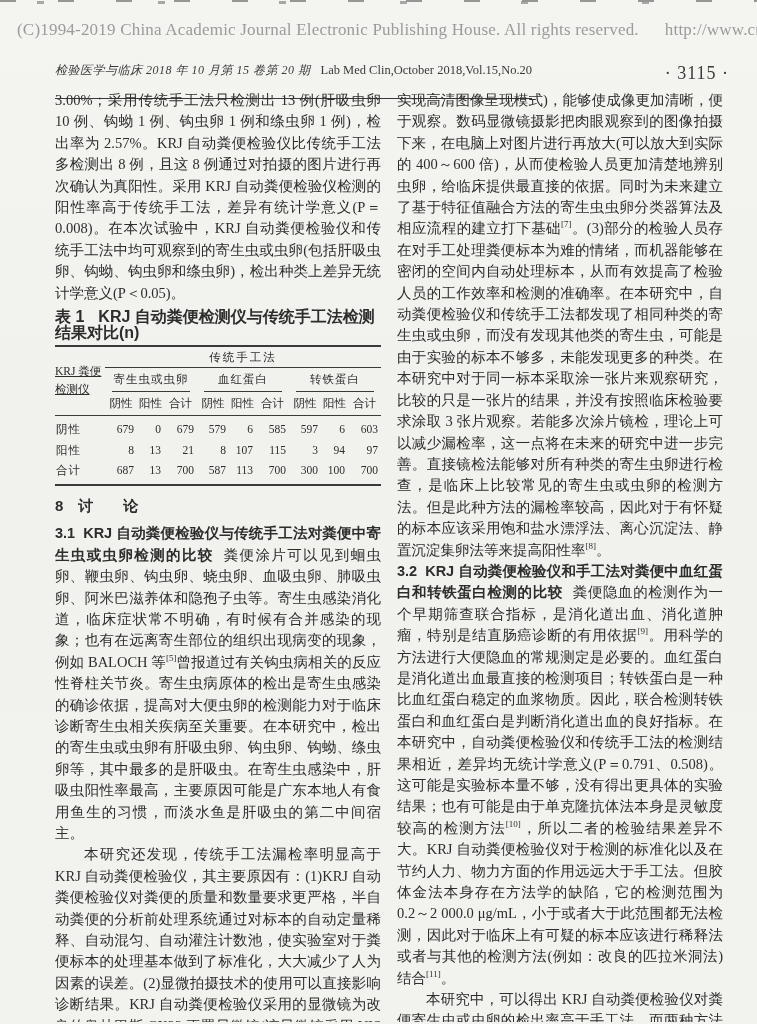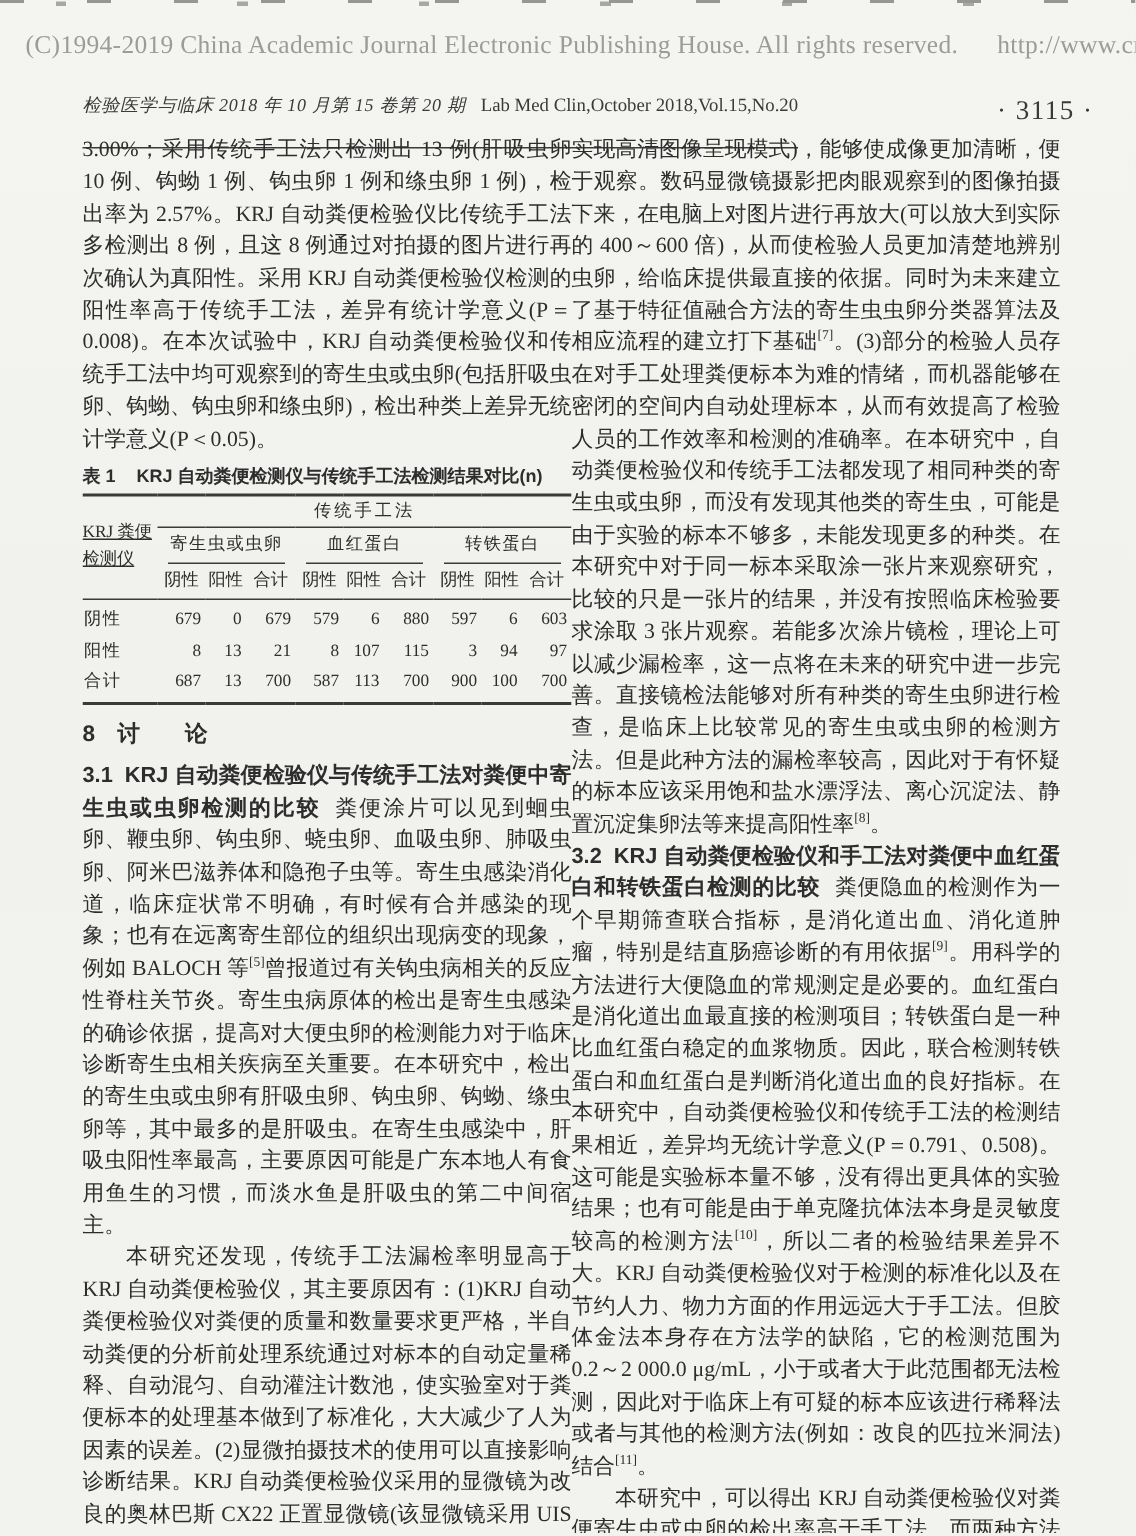--- a/index.html
+++ b/index.html
@@ -23,30 +23,30 @@
     letter-spacing:.2px;white-space:nowrap;
   }
   .copyright .url{margin-left:26px;}
   .page-head{position:absolute;top:62px;left:55px;width:674px;font-size:12px;color:#3a3a3a;}
   .head-left{display:inline-block;border-bottom:1.4px solid #3a3a3a;padding-bottom:19px;}
   .jcn{font-style:italic;letter-spacing:.5px;}
   .jen{margin-left:10px;font-size:12.5px;}
   .head-page{position:absolute;right:0;top:1px;font-size:18px;letter-spacing:1px;}
   .columns{
     position:absolute;top:90px;left:55px;width:668px;height:932px;
-    display:flex;overflow:hidden;
+    display:flex;gap:16px;overflow:hidden;
   }
   .col{width:326px;height:100%;overflow:hidden;text-align:justify;
     font-size:14.5px;line-height:21.4px;}
   .col p{margin:0;}
   .indent{text-indent:2em;}
   sup{font-size:9px;line-height:0;vertical-align:super;}
   .tbl-caption{
     font-family:"Liberation Sans","DejaVu Sans",sans-serif;font-weight:bold;
-    font-size:12px;line-height:16px;margin:5px 0 4px;text-align:left;
+    font-size:16px;line-height:16px;margin:5px 0 4px;text-align:left;
   }
   .tbl-caption .cap-label{margin-right:14px;}
   table.dtable{
     width:100%;border-collapse:collapse;table-layout:fixed;
     font-size:11.5px;line-height:1.25;color:#2d2d2d;
     border-top:2px solid #3a3a3a;border-bottom:2px solid #3a3a3a;
     margin-bottom:6px;
   }
   .dtable th{font-weight:normal;}
   .dtable .corner{width:50px;text-align:left;vertical-align:middle;
@@ -137,21 +137,21 @@
           <th class="sub">阳性</th>
           <th class="sub">合计</th>
         </tr>
         <tr>
           <td class="rowlab">阴性</td>
           <td>679</td>
           <td>0</td>
           <td>679</td>
           <td>579</td>
           <td>6</td>
-          <td>880</td>
+          <td>585</td>
           <td>597</td>
           <td>6</td>
           <td>603</td>
         </tr>
         <tr>
           <td class="rowlab">阳性</td>
           <td>8</td>
           <td>13</td>
           <td>21</td>
           <td>8</td>
@@ -162,21 +162,21 @@
           <td>97</td>
         </tr>
         <tr class="last">
           <td class="rowlab">合计</td>
           <td>687</td>
           <td>13</td>
           <td>700</td>
           <td>587</td>
           <td>113</td>
           <td>700</td>
-          <td>900</td>
+          <td>300</td>
           <td>100</td>
           <td>700</td>
         </tr>
       </tbody>
         </table>
 
       <p class="sec-heading">8　讨　　论</p>
 
       <p><span class="sub-label">3.1</span><span class="sub-title">KRJ 自动粪便检验仪与传统手工法对粪便中寄生虫或虫卵检测的比较</span><span>粪便涂片可以见到蛔虫卵、鞭虫卵、钩虫卵、蛲虫卵、血吸虫卵、肺吸虫卵、阿米巴滋养体和隐孢子虫等。寄生虫感染消化道，临床症状常不明确，有时候有合并感染的现象；也有在远离寄生部位的组织出现病变的现象，例如 BALOCH 等<sup>[5]</sup>曾报道过有关钩虫病相关的反应性脊柱关节炎。寄生虫病原体的检出是寄生虫感染的确诊依据，提高对大便虫卵的检测能力对于临床诊断寄生虫相关疾病至关重要。在本研究中，检出的寄生虫或虫卵有肝吸虫卵、钩虫卵、钩蚴、绦虫卵等，其中最多的是肝吸虫。在寄生虫感染中，肝吸虫阳性率最高，主要原因可能是广东本地人有食用鱼生的习惯，而淡水鱼是肝吸虫的第二中间宿主。</span></p>
 

